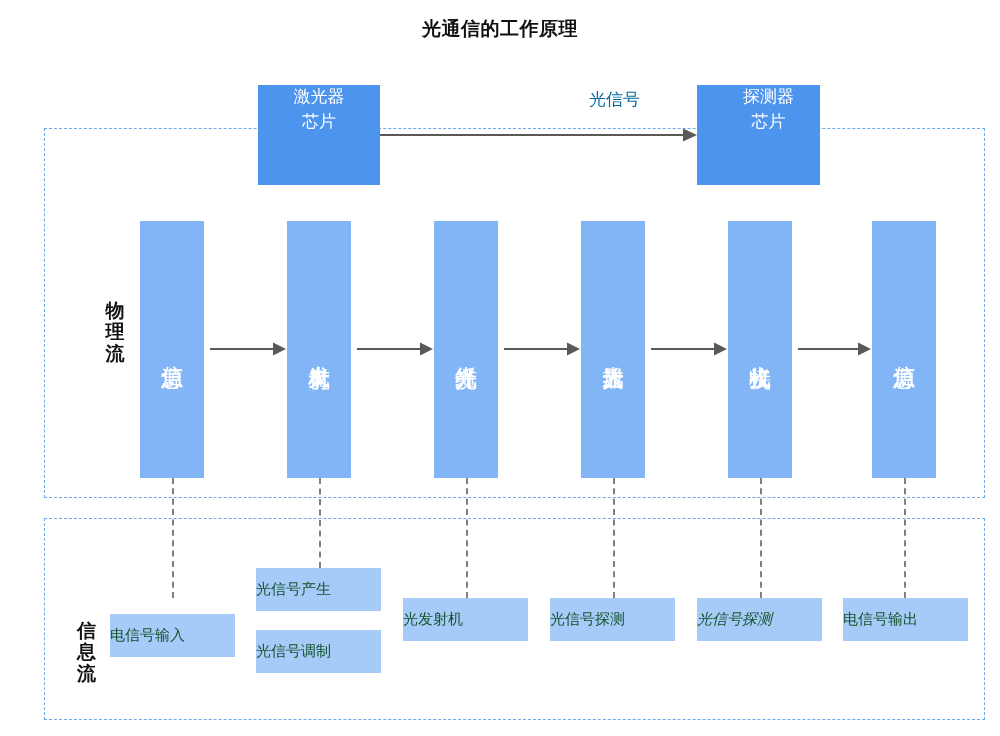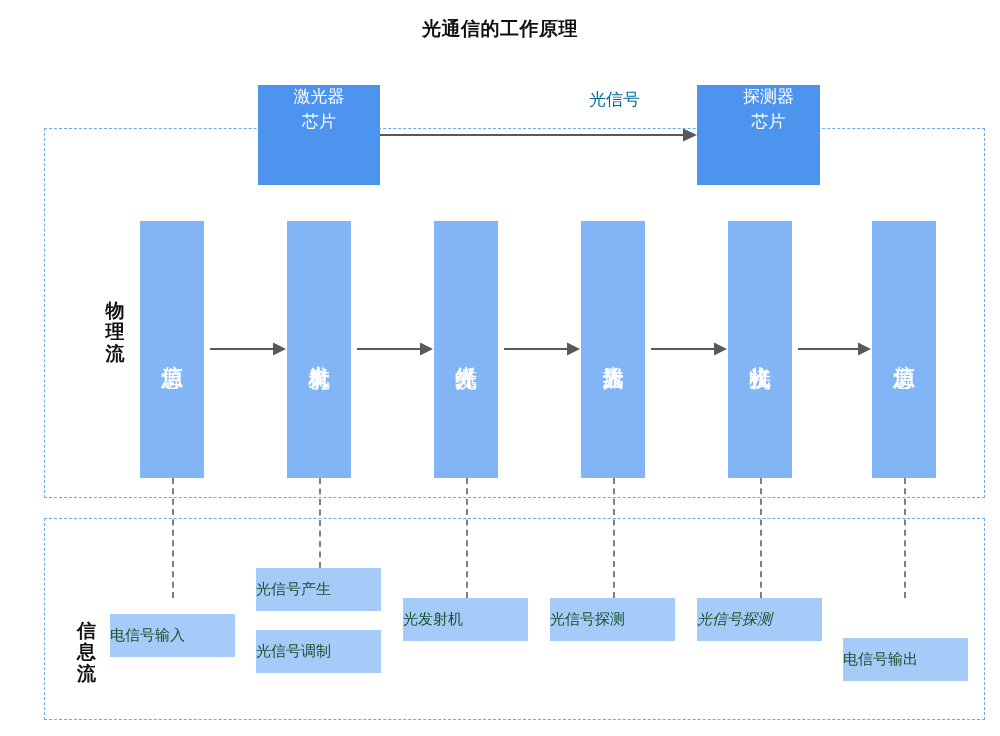--- a/index.html
+++ b/index.html
@@ -259,18 +259,18 @@
       </div>
       <div class="info-box" style="left: 403px; top: 598px; width: 125px;">
         <span>光发射机</span>
       </div>
       <div class="info-box" style="left: 550px; top: 598px; width: 125px;">
         <span>光信号探测</span>
       </div>
       <div class="info-box" style="left: 697px; top: 598px; width: 125px; font-style: italic;">
         <span>光信号探测</span>
       </div>
-      <div class="info-box" style="left: 843px; top: 598px; width: 125px; margin-top: 40px;">
+      <div class="info-box" style="left: 843px; top: 598px; width: 125px;">
         <span>电信号输出</span>
       </div>
     </div>
 
 </div>
 
 </body></html>

